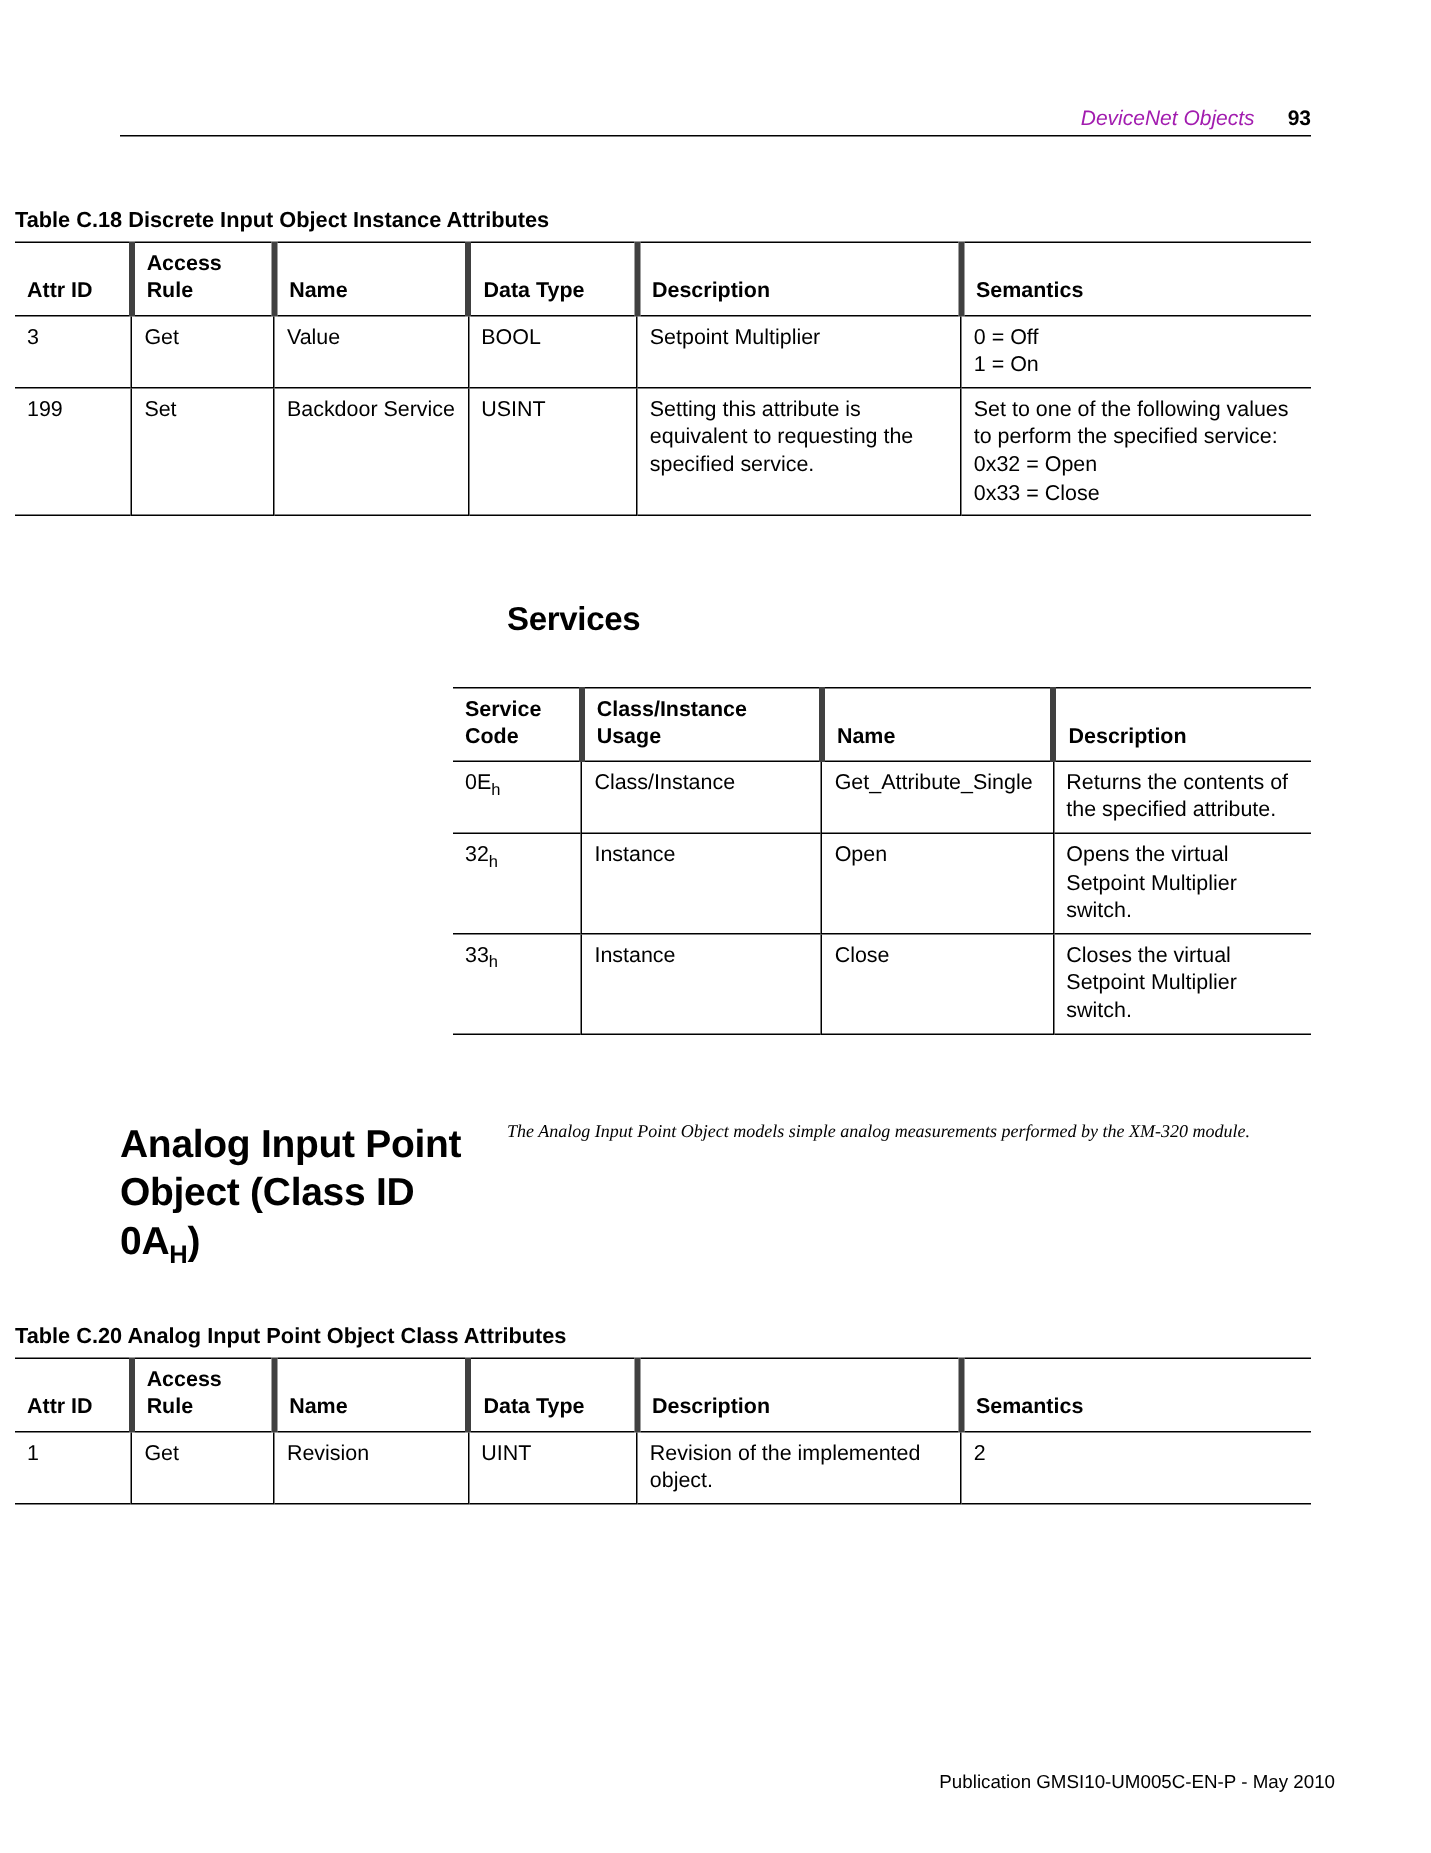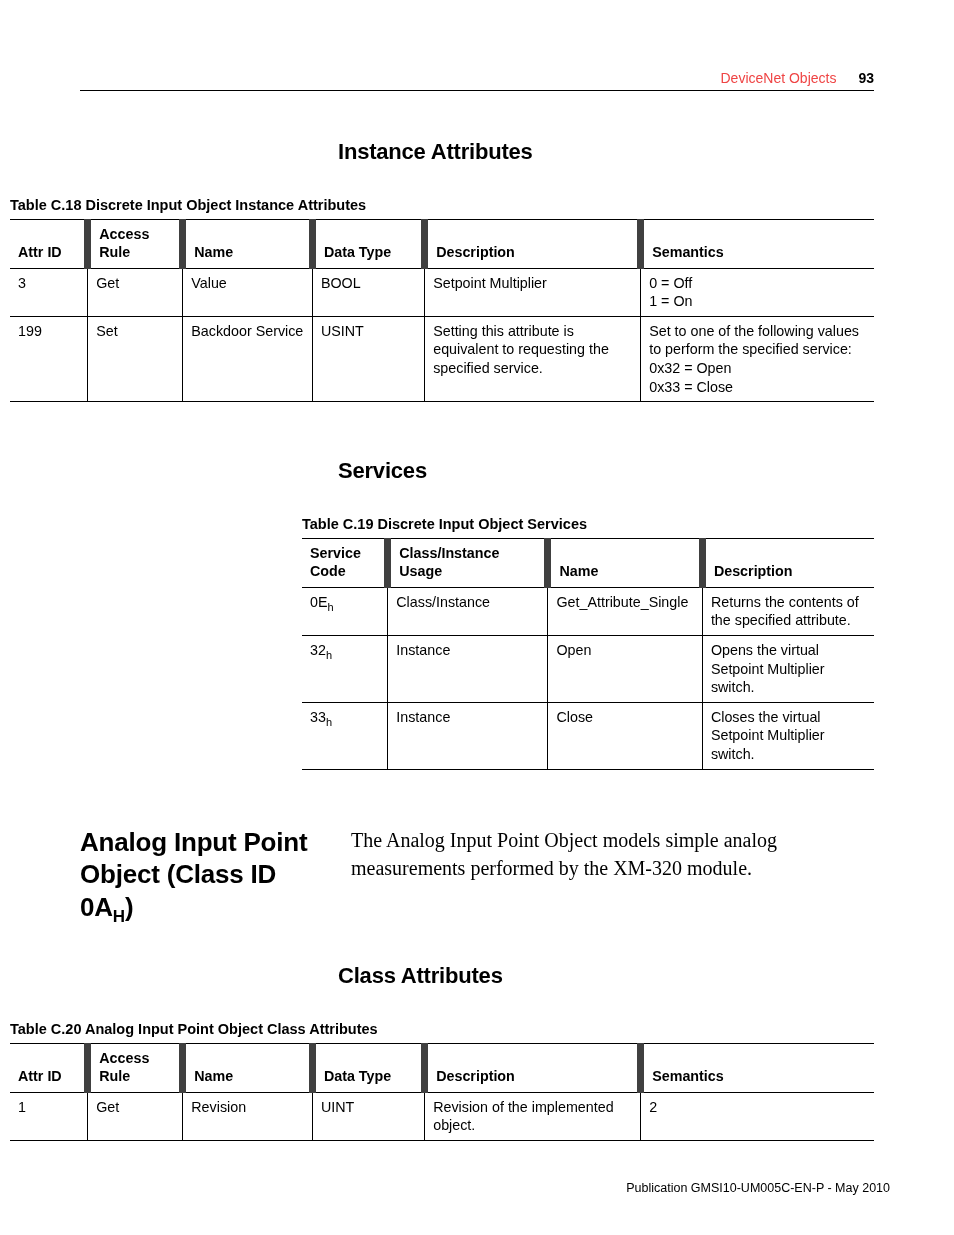--- a/index.html
+++ b/index.html
@@ -21,21 +21,22 @@
     display: flex;
     justify-content: flex-end;
     align-items: baseline;
     padding-bottom: 4px;
     margin-bottom: 48px;
     font-size: 14px;
     font-family: "Helvetica Neue", Arial, sans-serif;
   }
   .header-line .title {
     font-weight: 400;
-    color: #ef4444;
+    color: #a21caf;
+    font-style: italic;
   }
   .header-line .pnum {
     font-weight: 700;
     margin-left: 22px;
   }
   .content {
     display: flex;
   }
   .left-col {
     width: 258px;
@@ -73,41 +74,42 @@
     width: 100%;
     border-top: 1.3px solid #000;
     border-bottom: 1.3px solid #000;
     font-size: 14.3px;
     font-family: "Helvetica Neue", Arial, sans-serif;
   }
   table.data th {
     text-align: left;
     font-weight: 700;
     border-bottom: 1.3px solid #000;
-    border-right: 7px solid #404040;
+    border-right: 4px solid #404040;
     padding: 6px 8px 6px 8px;
     vertical-align: bottom;
     line-height: 1.25;
   }
   table.data th:last-child { border-right: none; }
   table.data td {
     border-top: 0.5px solid #000;
     border-right: 1px solid #000;
     padding: 5px 8px 5px 8px;
     vertical-align: top;
     font-weight: 400;
     line-height: 1.3;
   }
   table.data td:last-child { border-right: none; }
   .small-sub { font-size: 11px; vertical-align: sub; }
   .body-text {
     font-family: Garamond, Georgia, "Times New Roman", serif;
-    font-size: 20px;
+    font-size: 12px;
     line-height: 1.4;
-    margin: 0 0 10px 13px;
+    margin: 0 0 10px 0;
+    font-style: italic;
   }
   .block {
     margin-bottom: 56px;
   }
   .wide-table-wrap {
     margin-left: -70px;
   }
   .wide-table-wrap2 {
     margin-left: -36px;
   }
@@ -128,23 +130,20 @@
 
 <div class="page">
 
   <div class="header-line">
     <span class="title">DeviceNet Objects</span>
     <span class="pnum">93</span>
   </div>
 
   <div class="content">
     <div class="left-col"></div>
-    <div class="right-col">
-      <h2 class="section-heading">Instance Attributes</h2>
-    </div>
   </div>
 
   <div class="block wide-table-wrap">
     <div class="table-caption">Table C.18 Discrete Input Object Instance Attributes</div>
     <table class="data">
       <colgroup>
         <col style="width:9%">
           <col style="width:11%">
           <col style="width:15%">
           <col style="width:13%">
@@ -185,21 +184,20 @@
   <div class="content">
     <div class="left-col"></div>
     <div class="right-col">
       <h2 class="section-heading">Services</h2>
     </div>
   </div>
 
   <div class="content block">
     <div class="left-col"></div>
     <div class="right-col wide-table-wrap2">
-      <div class="table-caption">Table C.19 Discrete Input Object Services</div>
       <table class="data">
         <colgroup>
           <col style="width:15%">
             <col style="width:28%">
             <col style="width:27%">
             <col style="width:30%">
         </colgroup>
         <thead>
           <tr>
             <th>Service Code</th>
@@ -238,23 +236,20 @@
         <span>Analog Input Point Object (Class ID 0A</span><span class="sub-h">H</span><span>)</span>
       </h1>
     </div>
     <div class="right-col">
       <p class="body-text">The Analog Input Point Object models simple analog measurements performed by the XM-320 module.</p>
     </div>
   </div>
 
   <div class="content">
     <div class="left-col"></div>
-    <div class="right-col">
-      <h2 class="section-heading">Class Attributes</h2>
-    </div>
   </div>
 
   <div class="wide-table-wrap">
     <div class="table-caption">Table C.20 Analog Input Point Object Class Attributes</div>
     <table class="data">
       <colgroup>
         <col style="width:9%">
           <col style="width:11%">
           <col style="width:15%">
           <col style="width:13%">

